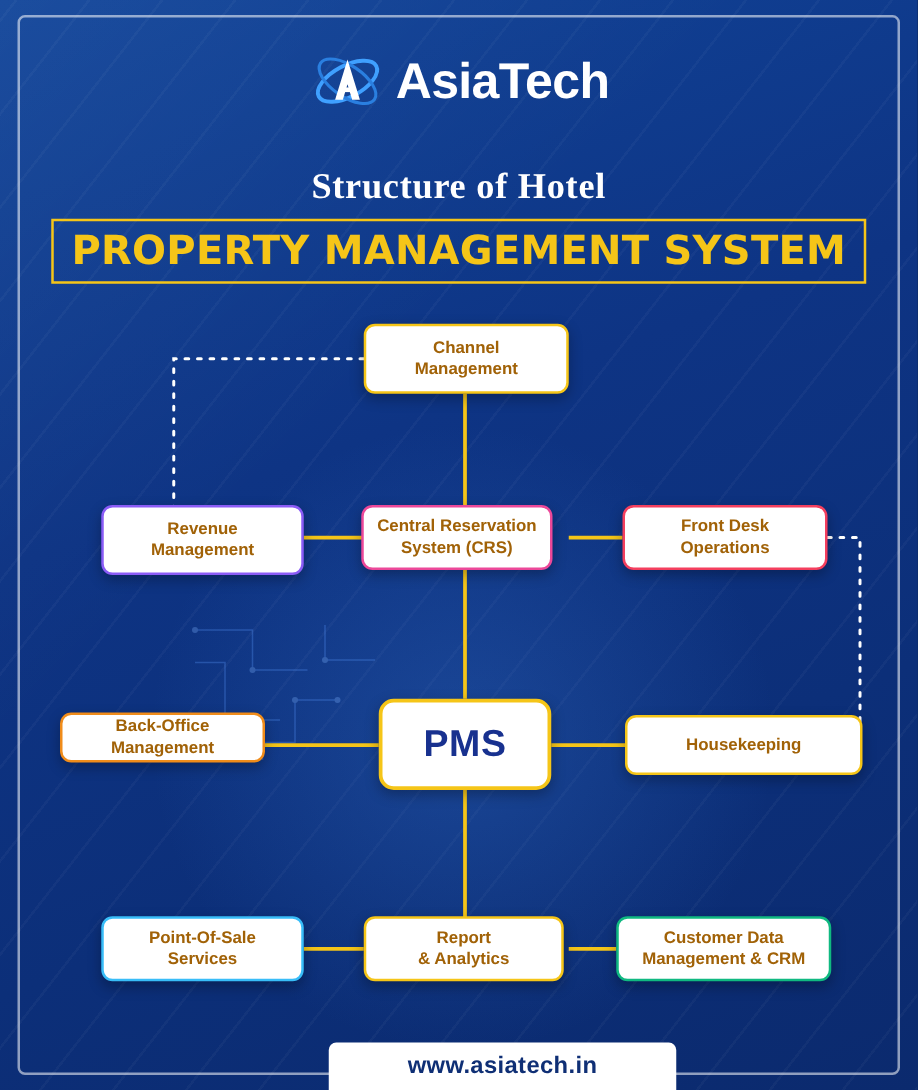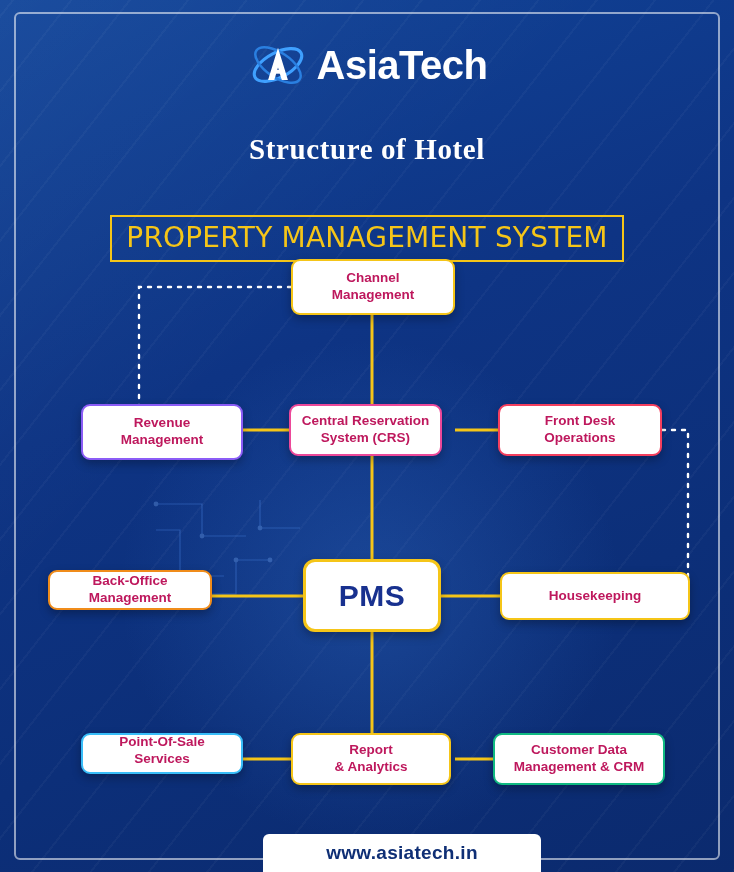--- a/index.html
+++ b/index.html
@@ -90,41 +90,40 @@
   }
   .title-2-wrap {
     position: absolute;
     left: 0; right: 0; top: 175px;
     display: flex;
     justify-content: center;
   }
   .title-2 {
     border: 2px solid #f5c518;
     color: #f5c518;
-    font-size: 28px;
-    font-weight: normal;
+    font-size: 32px;
+    font-weight: bold;
     letter-spacing: 0.2px;
     padding: 4px 14px 6px 14px;
     font-family: "DejaVu Sans", sans-serif;
-    margin-top: 40px;
   }
 
   
   .canvas {
     position: absolute;
     left: 0; top: 0;
     width: 734px; height: 872px;
   }
   .lines { position: absolute; left: 0; top: 0; }
 
   .node {
     position: absolute;
     box-sizing: border-box;
     background: #ffffff;
-    color: #be185d;
+    color: #a16207;
     border-radius: 9px;
     display: flex;
     align-items: center;
     justify-content: center;
     text-align: center;
     font-size: 13.5px;
     font-weight: bold;
     line-height: 1.25;
     padding: 4px 6px;
     white-space: pre-line;
@@ -257,21 +256,21 @@
     </div>
 
     <div class="node pms" style="left:303px; top:559px; width:138px; height:73px; border:3px solid #f5c518;">
       <span class="txt">PMS</span>
     </div>
 
     <div class="node" style="left:500px; top:572px; width:190px; height:48px; border:2.5px solid #f5c518;">
       <span class="txt">Housekeeping</span>
     </div>
 
-    <div class="node" style="left:81px; top:733px; width:162px; height:41px; border:2.5px solid #38bdf8;align-items:flex-end;">
+    <div class="node" style="left:81px; top:733px; width:162px; height:52px; border:2.5px solid #38bdf8;">
       <span class="txt">Point-Of-Sale
 Services</span>
     </div>
 
     <div class="node" style="left:291px; top:733px; width:160px; height:52px; border:2.5px solid #f5c518;">
       <span class="txt">Report
 &amp; Analytics</span>
     </div>
 
     <div class="node" style="left:493px; top:733px; width:172px; height:52px; border:2.5px solid #10b981;">

